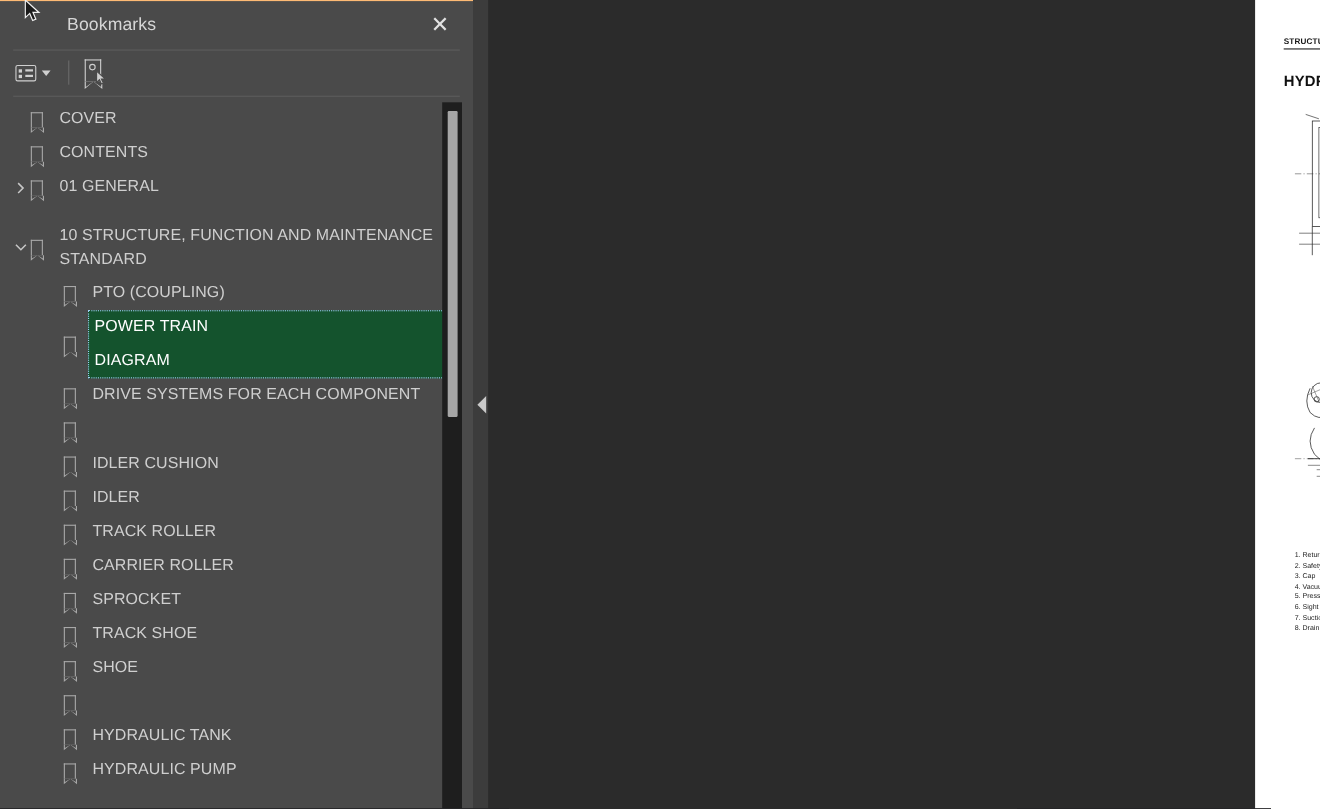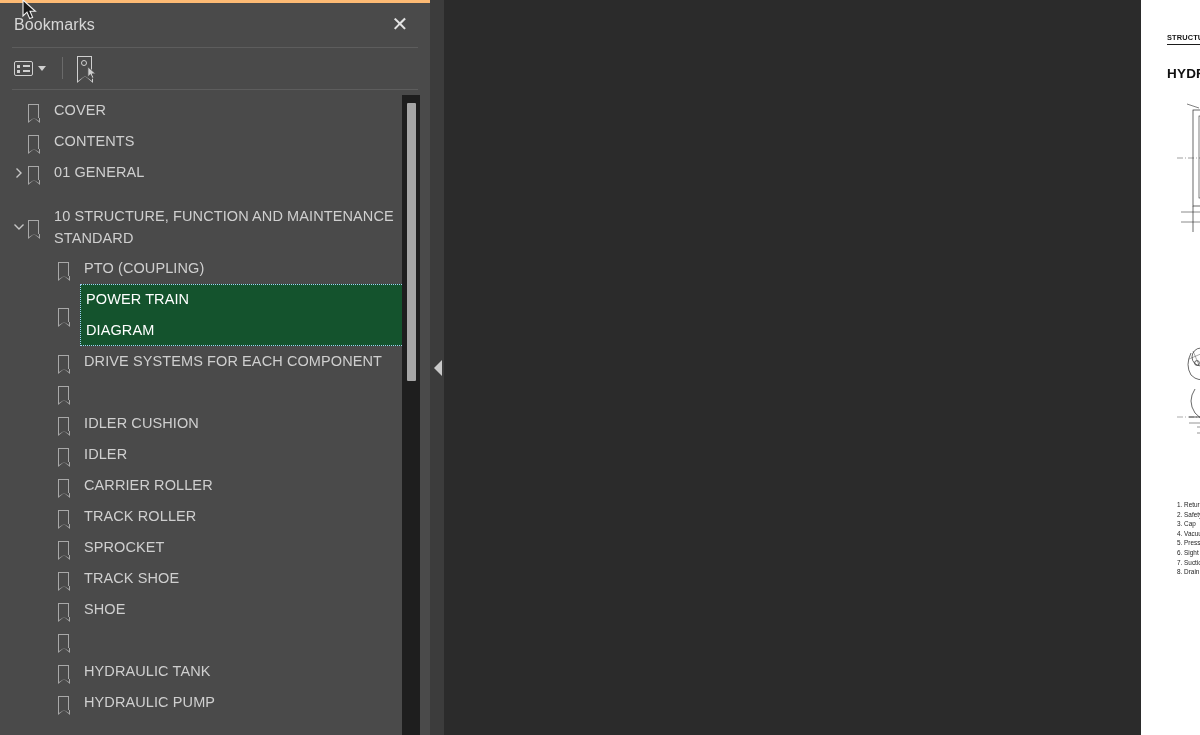--- a/index.html
+++ b/index.html
@@ -9,21 +9,22 @@
     overflow: hidden;
     background: #252526;
     font-family: "Liberation Sans", sans-serif;
   }
   #app { position: relative; width: 1200px; height: 735px; overflow: hidden; background:#2b2b2b; }
 
   
   #bookmarks-panel {
     position: absolute; left: 0; top: 0; width: 430px; height: 735px;
     background: #4a4a4a;
-    border-top: 3px solid #fdba74;
+    border-top: 1px solid #fdba74;
+    padding-left: 47px;
   }
   #bm-header {
     position: relative; height: 44px;
     display: flex; align-items: center;
   }
   #bm-title {
     margin-left: 14px;
     font-size: 16px;
     color: #d6d6d6;
     letter-spacing: .1px;
@@ -337,28 +338,28 @@
           <div class="bm-ico">
             <span class="bmk"></span>
           </div>
           <div class="bm-label">IDLER</div>
         </div>
         <div class="bm-row child">
           <div class="bm-twisty"></div>
           <div class="bm-ico">
             <span class="bmk"></span>
           </div>
+          <div class="bm-label">TRACK ROLLER</div>
+        </div>
+        <div class="bm-row child">
+          <div class="bm-twisty"></div>
+          <div class="bm-ico">
+            <span class="bmk"></span>
+          </div>
           <div class="bm-label">CARRIER ROLLER</div>
-        </div>
-        <div class="bm-row child">
-          <div class="bm-twisty"></div>
-          <div class="bm-ico">
-            <span class="bmk"></span>
-          </div>
-          <div class="bm-label">TRACK ROLLER</div>
         </div>
         <div class="bm-row child">
           <div class="bm-twisty"></div>
           <div class="bm-ico">
             <span class="bmk"></span>
           </div>
           <div class="bm-label">SPROCKET</div>
         </div>
         <div class="bm-row child">
           <div class="bm-twisty"></div>

